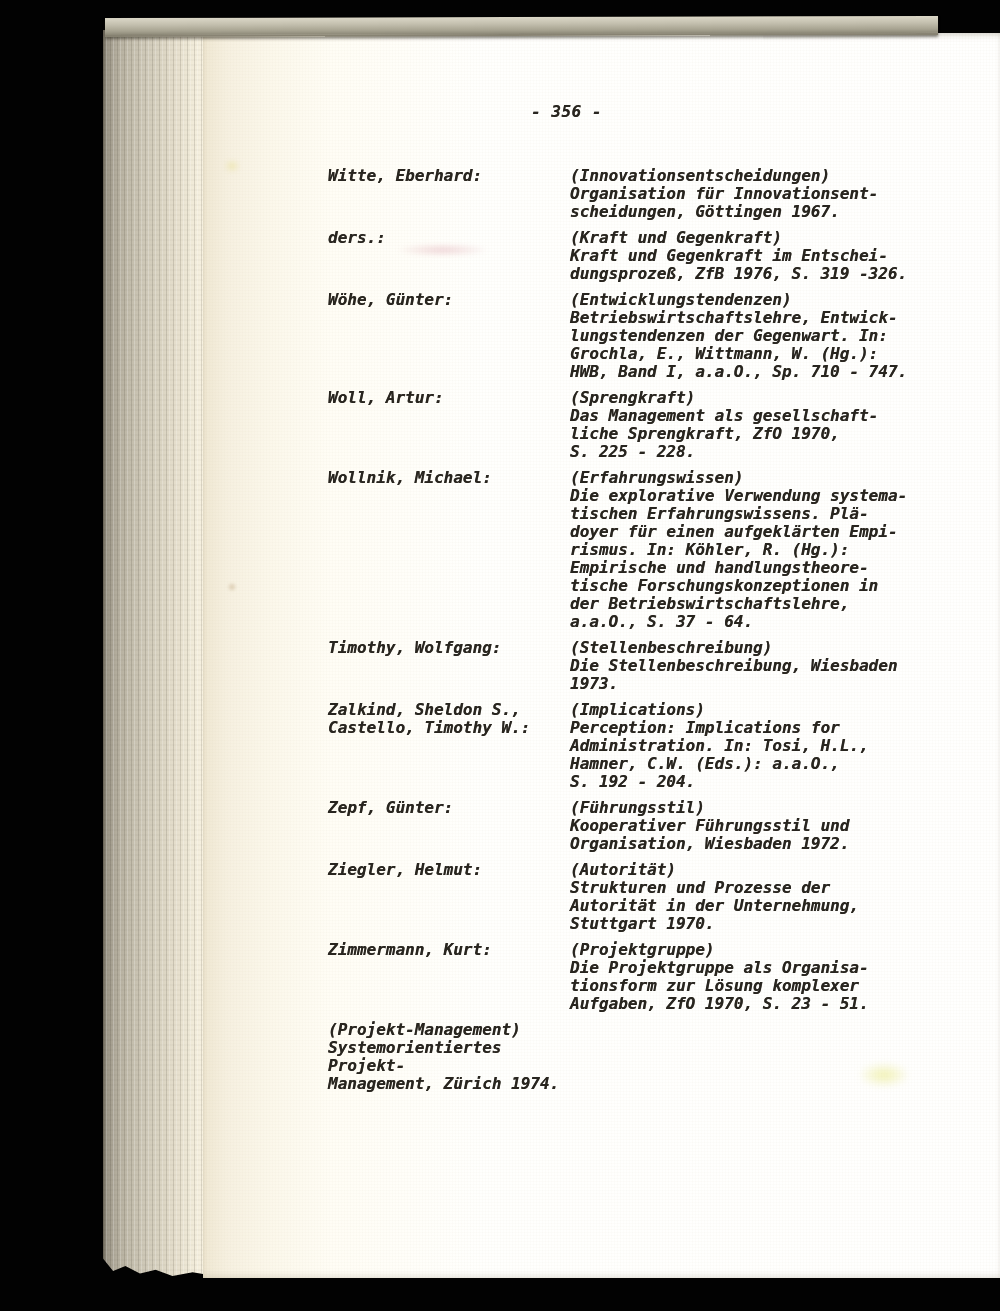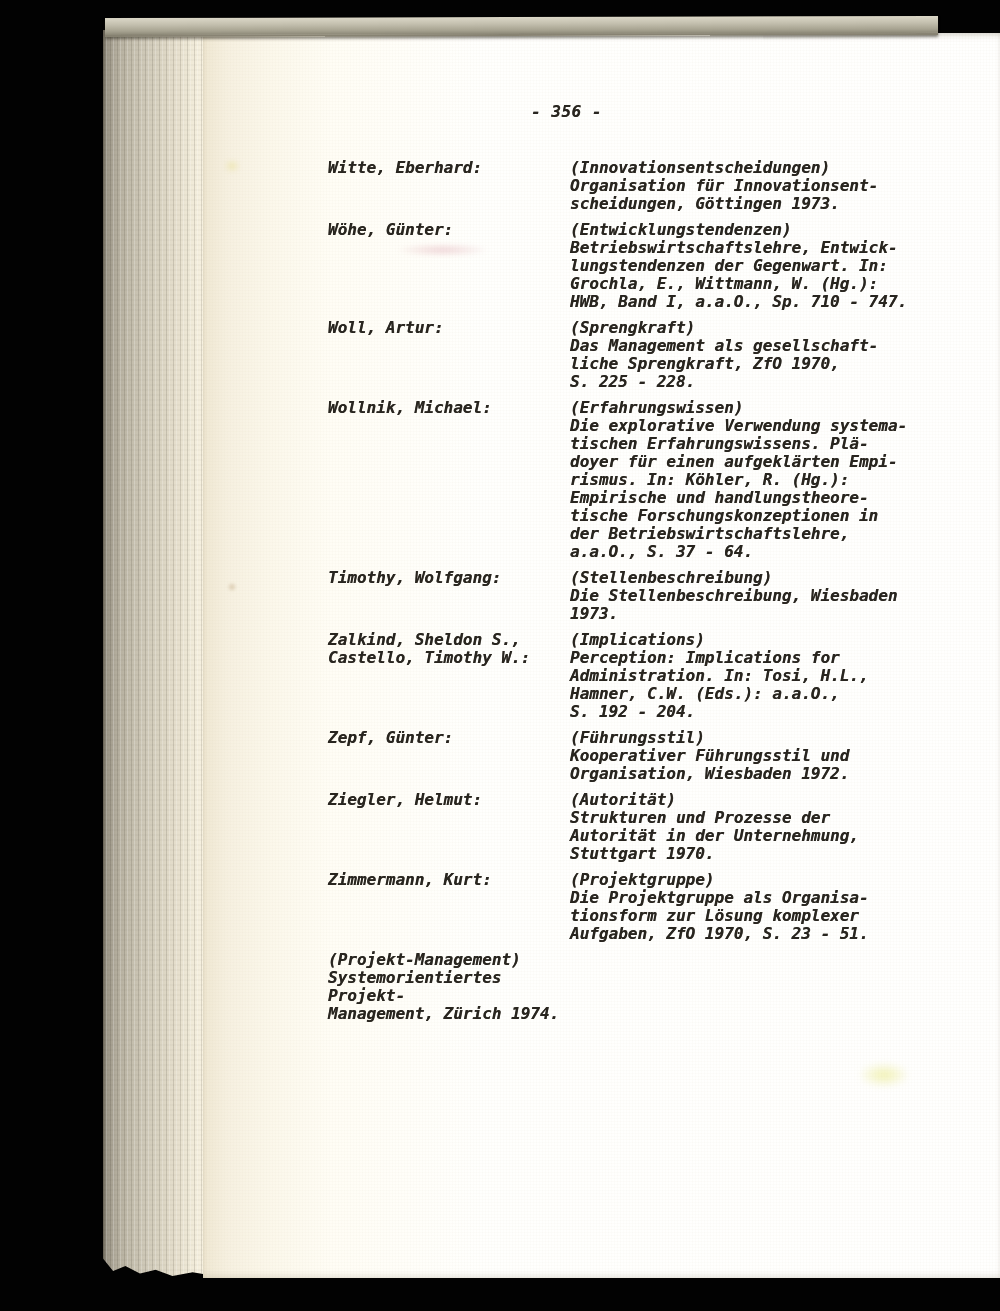--- a/index.html
+++ b/index.html
@@ -45,21 +45,21 @@
     background:radial-gradient(ellipse at center,rgba(160,120,70,.3),rgba(160,120,70,0) 70%);filter:blur(1px);}
   
   .text-layer{position:absolute;inset:0;color:#28251f;}
   .page-number{
     position:absolute;left:531px;top:103px;
     font:oblique 700 16px/18px "DejaVu Sans Mono","Liberation Mono",monospace;
     letter-spacing:.5px;white-space:pre;
     text-shadow:.2px .2px .4px rgba(40,34,26,.75);
   }
   .entries{position:absolute;left:328px;top:159px;width:600px;}
-  .entry{display:grid;grid-template-columns:242px 1fr;margin-bottom:8px;}
+  .entry{display:grid;grid-template-columns:242px 1fr;margin-bottom:8px;margin-top:8px;}
   .author,.citation{
     font:oblique 700 16px/18px "DejaVu Sans Mono","Liberation Mono",monospace;
     white-space:pre-line;
     text-shadow:.2px .2px .4px rgba(40,34,26,.75);
   }
 </style>
 </head>
 <body>
 
 <div class="scan">
@@ -73,21 +73,27 @@
   <div class="smudge smudge-brown"></div>
 
   <div class="text-layer">
     <div class="page-number">- 356 -</div>
 
     <div class="entries">
       <div class="entry">
         <div class="author">Witte, Eberhard:</div>
         <div class="citation">(Innovationsentscheidungen)
 Organisation für Innovationsent-
-scheidungen, Göttingen 1973.</div>
+scheidungen, Göttingen 1967.</div>
+      </div>
+      <div class="entry">
+        <div class="author">ders.:</div>
+        <div class="citation">(Kraft und Gegenkraft)
+Kraft und Gegenkraft im Entschei-
+dungsprozeß, ZfB 1976, S. 319 -326.</div>
       </div>
       <div class="entry">
         <div class="author">Wöhe, Günter:</div>
         <div class="citation">(Entwicklungstendenzen)
 Betriebswirtschaftslehre, Entwick-
 lungstendenzen der Gegenwart. In:
 Grochla, E., Wittmann, W. (Hg.):
 HWB, Band I, a.a.O., Sp. 710 - 747.</div>
       </div>
       <div class="entry">

